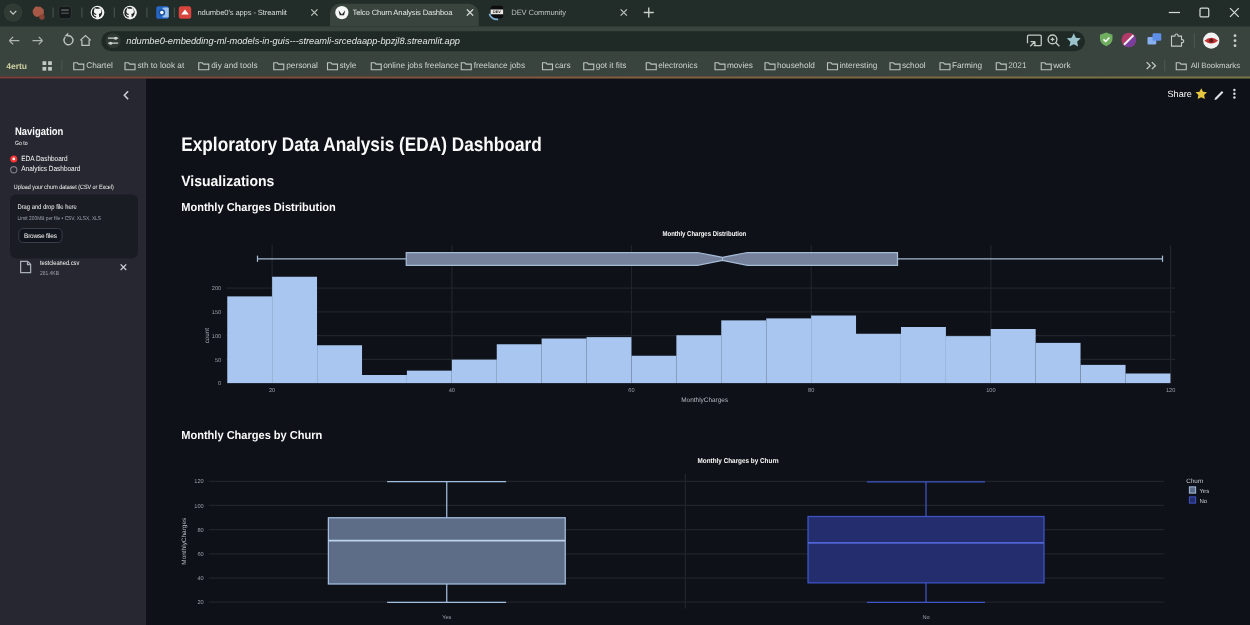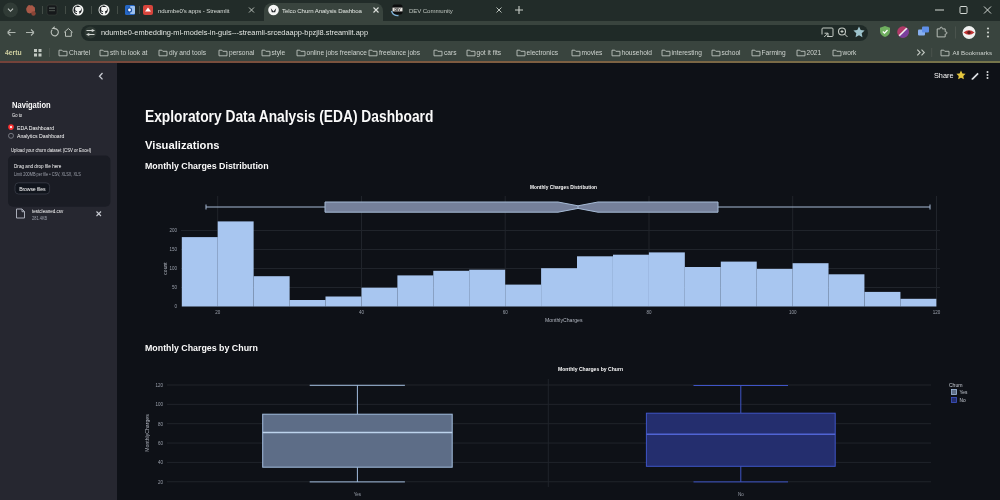--- a/index.html
+++ b/index.html
@@ -12,21 +12,21 @@
   #bookbar { left:0; top:44px; width:1000px; height:17px; background:#39443e; }
   #deco { left:0; top:61px; width:1000px; height:1.6px;
     background:linear-gradient(90deg,#74423a 0%,#7e5d41 50%,#75754b 100%); }
   #sidebar { left:0; top:63px; width:117px; height:437px; background:#262730; }
   #main { left:117px; top:63px; width:883px; height:437px; background:#0e1117; }
   .tabtxt { letter-spacing:-0.1px; font-size:6.1px; color:#d5dad6; white-space:nowrap; overflow:hidden; }
   #activetab { left:264px; top:3px; width:119px; height:18px; background:#39443e;
     border-radius:8px 8px 0 0; }
   #omnibox { left:81px; top:25px; width:787px; height:16px; background:#1f2a27;
     border-radius:8px; }
-  .url { font-size:7.4px; color:#e3e6e2; }
+  .url { font-size:7.4px; color:#e3e6e2;font-style:italic; }
   .bm { font-size:6.6px; color:#ced3cf; white-space:nowrap; }
   .h1 { transform:scaleX(0.873); transform-origin:0 50%; font-size:15.8px; font-weight:bold; color:#fafafa; }
   .h2 { transform:scaleX(0.95); transform-origin:0 50%; font-size:11.8px; font-weight:bold; color:#fafafa; }
   .h3 { transform:scaleX(0.95); transform-origin:0 50%; font-size:9.3px; font-weight:bold; color:#fafafa; }
   svg { position:absolute; overflow:visible; }
   svg text { font-family:"Liberation Sans", sans-serif; }
 </style>
 </head>
 <body>
 <div class="abs" id="tabbar"></div>

